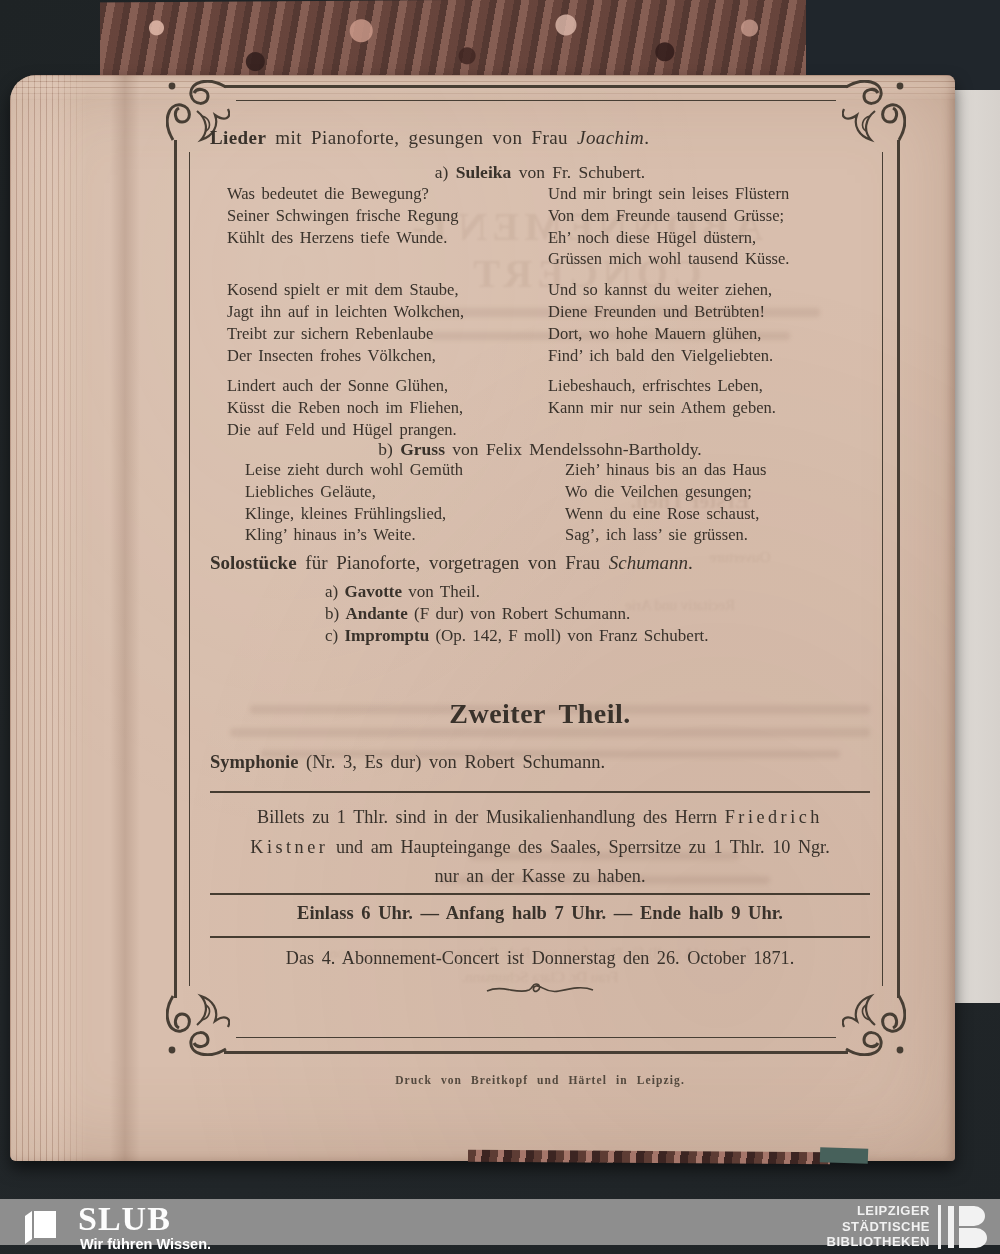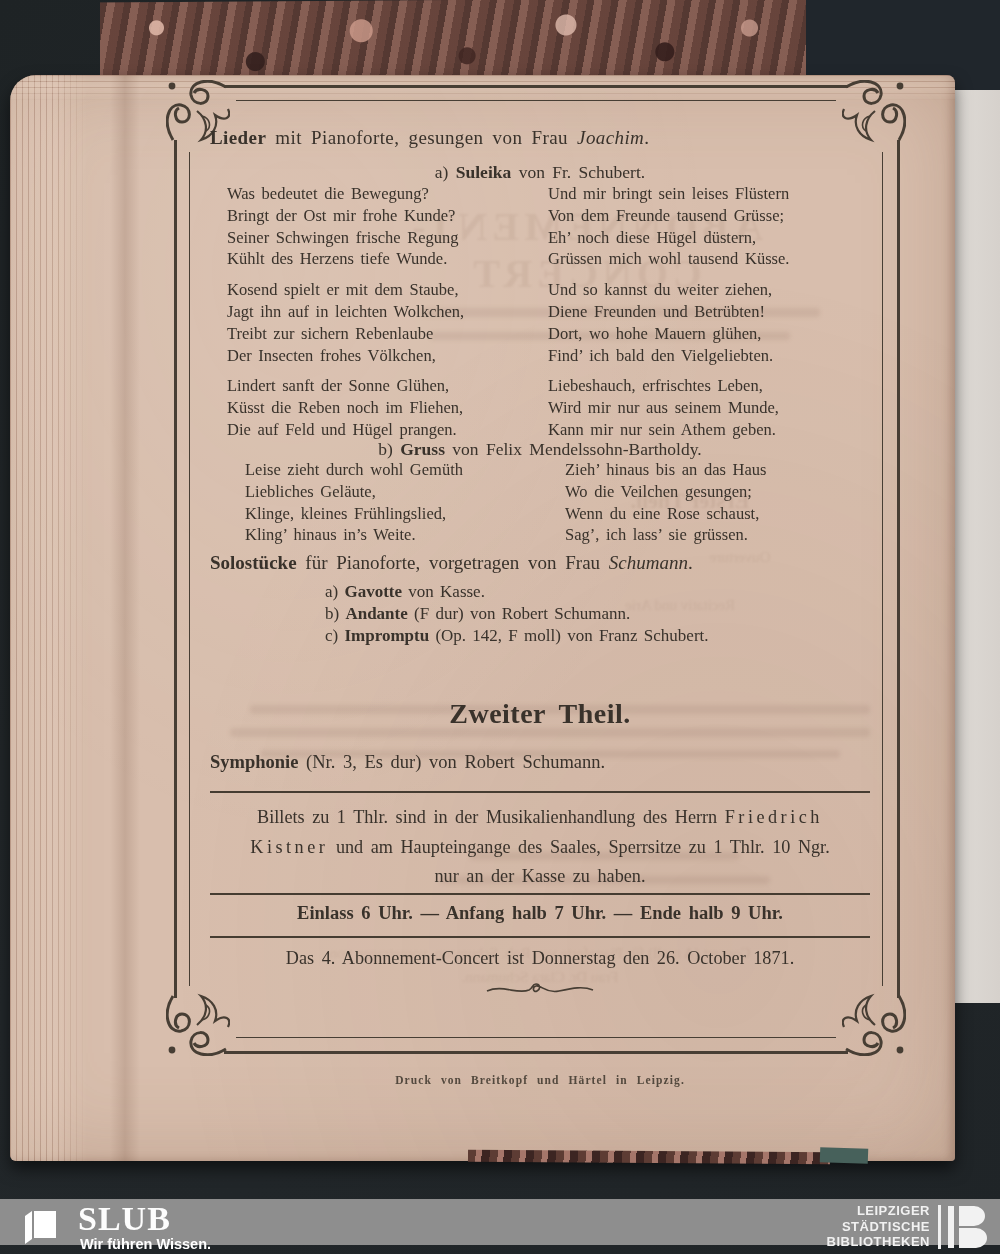--- a/index.html
+++ b/index.html
@@ -156,21 +156,20 @@
   </div>
 
   <div class="abs ctr t-sul ink">
     <span>a) </span><span class="b">Suleika</span><span> von Fr. Schubert.</span>
   </div>
 
   <div class="abs stanzas">
     <div class="pair">
       <div class="colL">
         <div>Was bedeutet die Bewegung?</div>
-        <div>Bringt der Ost mir frohe Kunde?</div>
         <div>Seiner Schwingen frische Regung</div>
         <div>Kühlt des Herzens tiefe Wunde.</div>
       </div>
       <div class="colR">
         <div>Und mir bringt sein leises Flüstern</div>
         <div>Von dem Freunde tausend Grüsse;</div>
         <div>Eh’ noch diese Hügel düstern,</div>
         <div>Grüssen mich wohl tausend Küsse.</div>
       </div>
     </div>
@@ -183,27 +182,26 @@
       </div>
       <div class="colR">
         <div>Und so kannst du weiter ziehen,</div>
         <div>Diene Freunden und Betrübten!</div>
         <div>Dort, wo hohe Mauern glühen,</div>
         <div>Find’ ich bald den Vielgeliebten.</div>
       </div>
     </div>
     <div class="pair">
       <div class="colL">
-        <div>Lindert sanft der Sonne Glühen,</div>
+        <div>Lindert auch der Sonne Glühen,</div>
         <div>Küsst die Reben noch im Fliehen,</div>
         <div>Die auf Feld und Hügel prangen.</div>
       </div>
       <div class="colR">
         <div>Liebeshauch, erfrischtes Leben,</div>
-        <div>Wird mir nur aus seinem Munde,</div>
         <div>Kann mir nur sein Athem geben.</div>
       </div>
     </div>
   </div>
 
   <div class="abs ctr t-gruss ink">
     <span>b) </span><span class="b">Gruss</span><span> von Felix Mendelssohn-Bartholdy.</span>
   </div>
 
   <div class="abs gruss">
@@ -221,21 +219,21 @@
         <div>Sag’, ich lass’ sie grüssen.</div>
       </div>
     </div>
   </div>
 
   <div class="abs t-solo ink">
     <span class="b">Solostücke</span><span> für Pianoforte, vorgetragen von Frau </span><span class="i">Schumann</span><span>.</span>
   </div>
 
   <div class="abs solo-list ink">
-    <div><span>a) </span><span class="b">Gavotte</span><span> von Kasse.</span></div>
+    <div><span>a) </span><span class="b">Gavotte</span><span> von Theil.</span></div>
     <div><span>b) </span><span class="b">Andante</span><span> (F dur) von Robert Schumann.</span></div>
     <div><span>c) </span><span class="b">Impromptu</span><span> (Op. 142, F moll) von Franz Schubert.</span></div>
   </div>
 
   <div class="abs ctr t-zwei b ink">Zweiter Theil.</div>
 
   <div class="abs t-sym ink">
     <span class="b">Symphonie</span><span> (Nr. 3, Es dur) von Robert Schumann.</span>
   </div>
 

